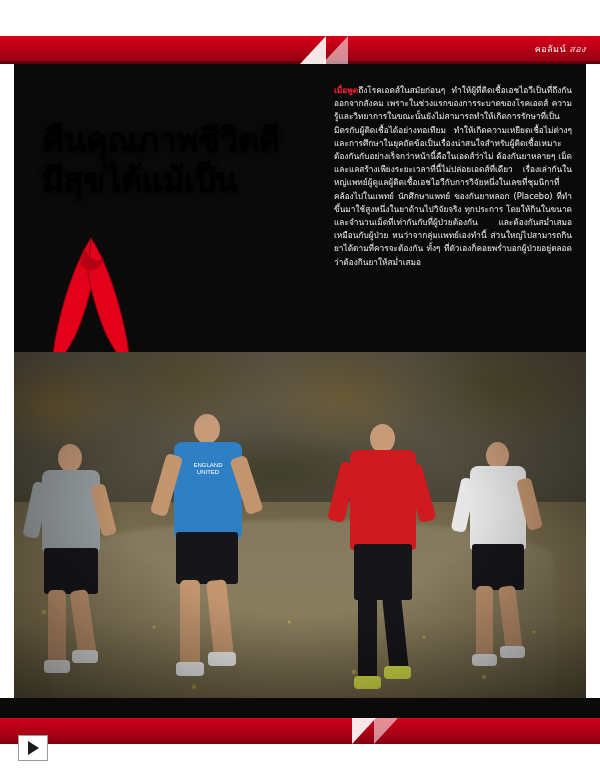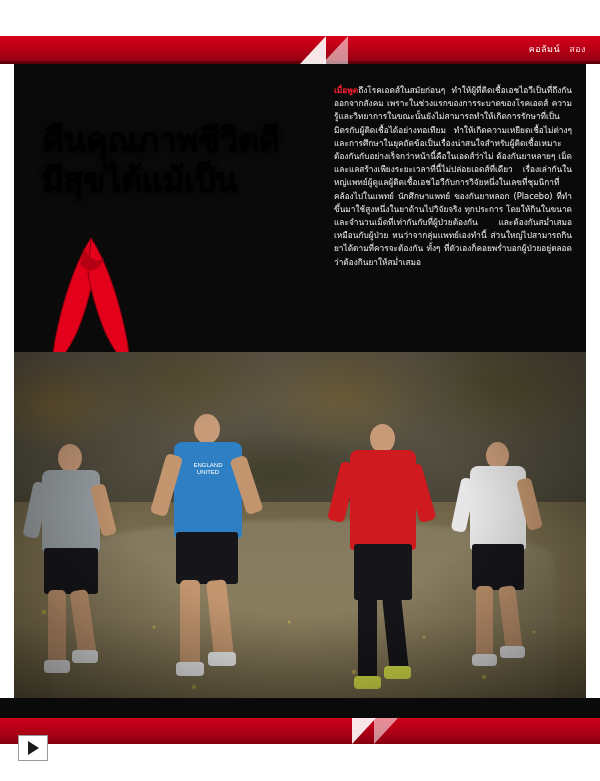--- a/index.html
+++ b/index.html
@@ -74,21 +74,22 @@
     right: 14px;
     top: 6px;
     color: #ffffff;
     font-size: 9px;
     letter-spacing: .5px;
     font-family: "DejaVu Sans", sans-serif;
     white-space: nowrap;
   }
   .page-folio .folio-num {
     color: #ffd9de;
-    margin-left: 9px;
+    margin-left: 3px;
+    font-style: italic;
   }
 
   
   .canvas {
     position: absolute;
     left: 0; top: 64px;
     width: 600px; height: 654px;
     background: #0a0a0a;
   }
 

